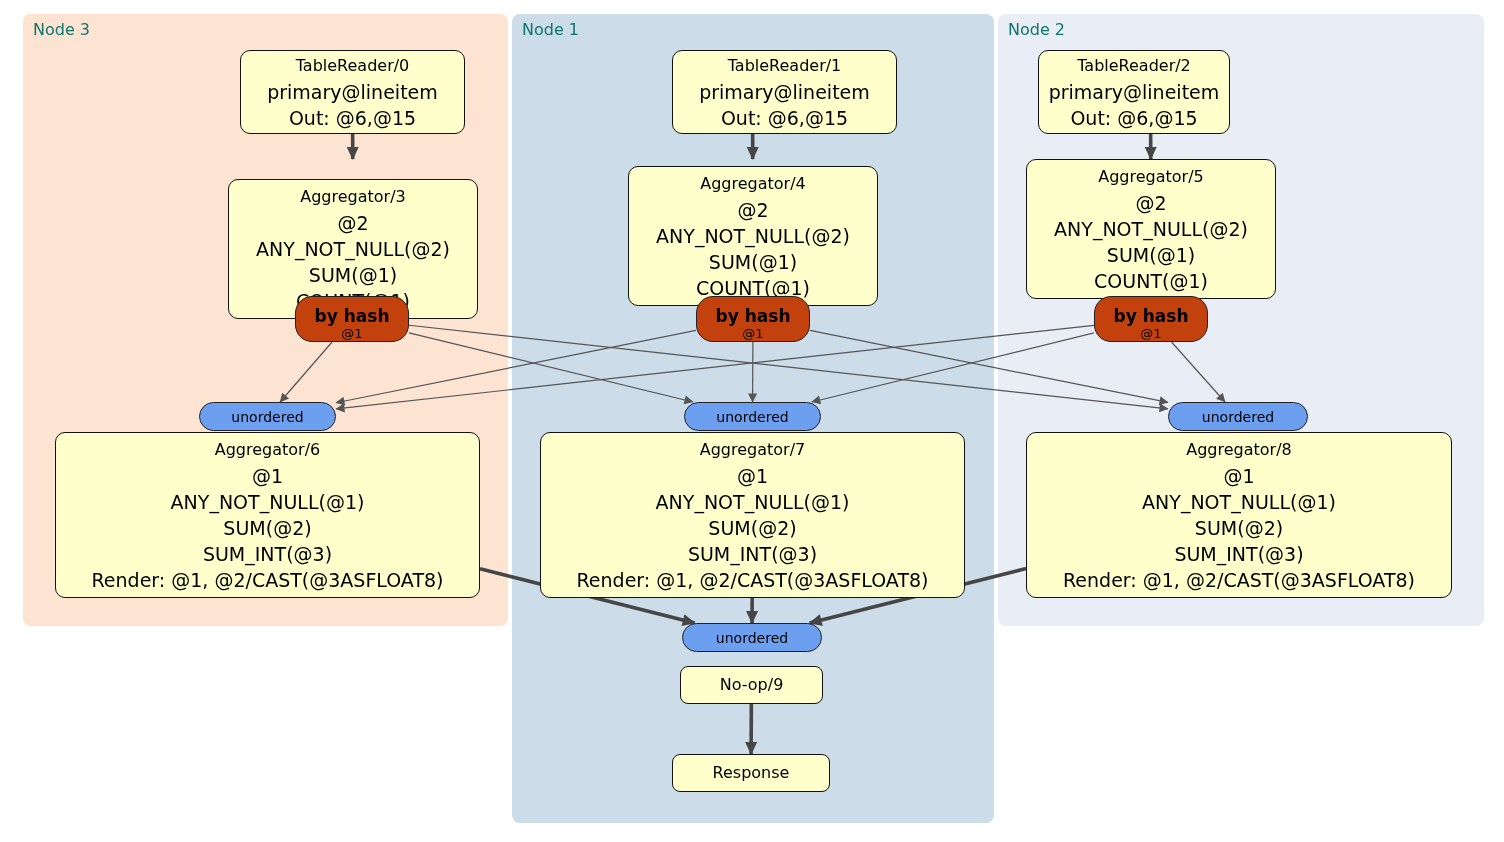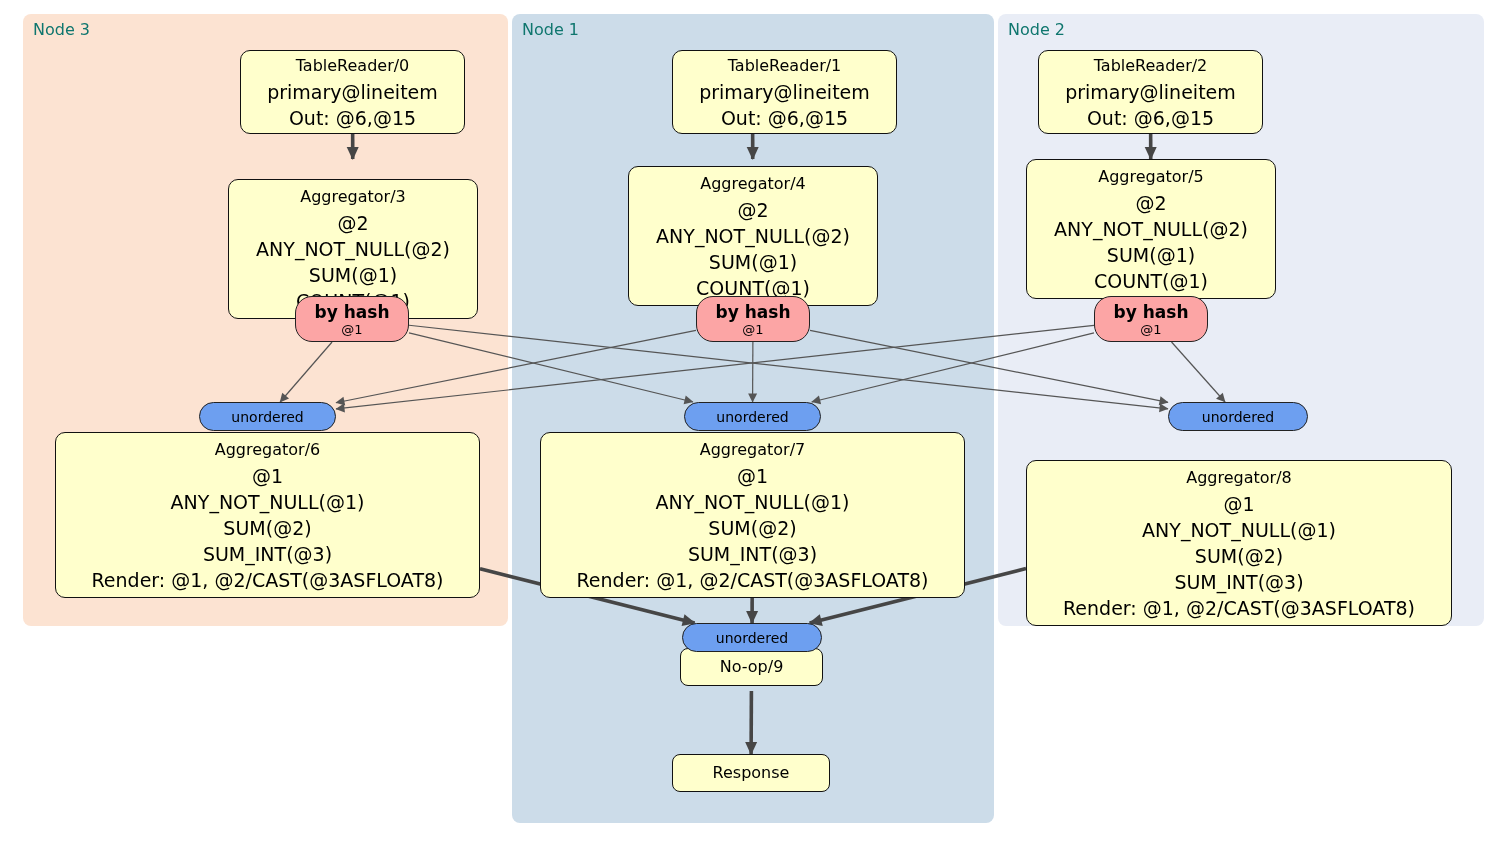--- a/index.html
+++ b/index.html
@@ -24,38 +24,38 @@
     position:absolute; z-index:2; background:#ffffcc;
     border:1.5px solid #111; border-radius:10px;
     display:flex; flex-direction:column; justify-content:center; align-items:center;
     text-align:center; box-sizing:border-box;
   }
   .pt { font-weight:normal; font-size:16px; line-height:26px; white-space:nowrap; }
   .pl { font-size:19px; line-height:26px; white-space:nowrap; }
 
   #n-tr0 { left:240px;  top:50px; width:225px; height:84px; }
   #n-tr1 { left:640px;  top:50px; width:225px; height:84px;margin-left:32px; }
-  #n-tr2 { left:1038px; top:50px; width:225px; height:84px; }
+  #n-tr2 { left:1038px; top:50px; width:192px; height:84px; }
 
   #n-agg3 { left:228px;  top:159px; width:250px; height:140px;margin-top:20px; }
   #n-agg4 { left:628px;  top:159px; width:250px; height:140px;margin-top:7px; }
   #n-agg5 { left:1026px; top:159px; width:250px; height:140px; }
 
   #n-agg6 { left:55px;   top:432px; width:425px; height:166px; }
   #n-agg7 { left:540px;  top:432px; width:425px; height:166px; }
-  #n-agg8 { left:1026px; top:432px; width:426px; height:166px;margin-top:28px; }
-
-  #n-noop { left:680px; top:648px; width:143px; height:38px; border-radius:8px; }
+  #n-agg8 { left:1026px; top:432px; width:426px; height:166px; }
+
+  #n-noop { left:680px; top:666px; width:143px; height:38px; border-radius:8px; }
   #n-resp { left:672px; top:754px; width:158px; height:38px; border-radius:8px; }
 
   
   .router {
-    position:absolute; z-index:3; background:#fca5a5;
+    position:absolute; z-index:3; background:#c2410c;
     border:1.5px solid #222; border-radius:17px;
-    display:flex; flex-direction:column; justify-content:center; align-items:center;
+    display:flex; flex-direction:column; justify-content:flex-end; align-items:center;
     text-align:center; box-sizing:border-box;
   }
   .rt { font-weight:bold; font-size:17px; line-height:20px; }
   .rd { font-size:13px; line-height:15px; }
   #n-bh3 { left:295px;  top:296px; width:114px; height:46px; }
   #n-bh4 { left:696px;  top:296px; width:114px; height:46px; }
   #n-bh5 { left:1094px; top:296px; width:114px; height:46px; }
 
   
   .stream {

